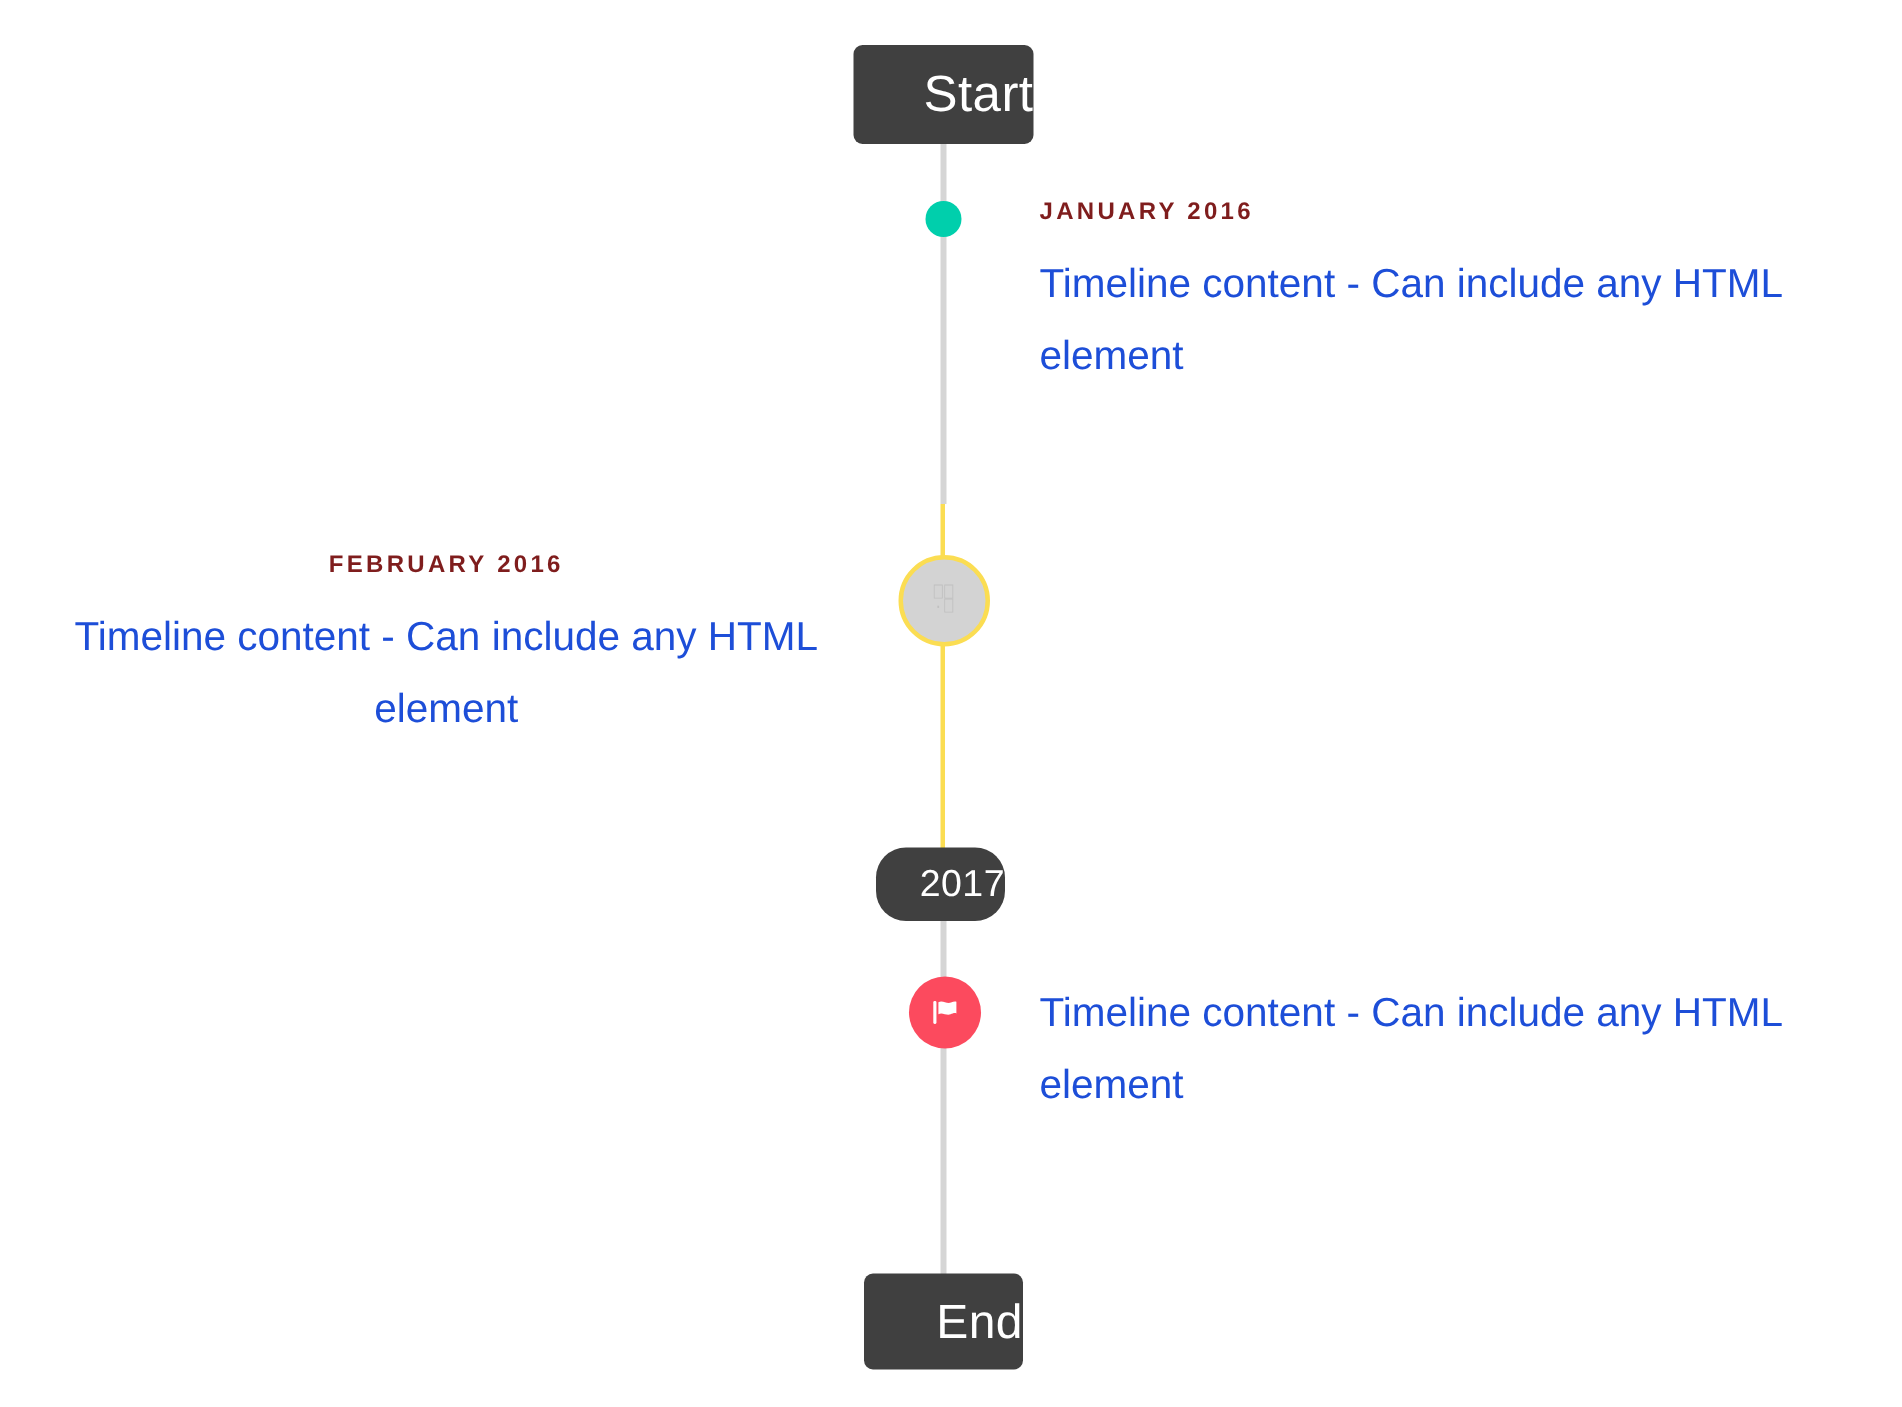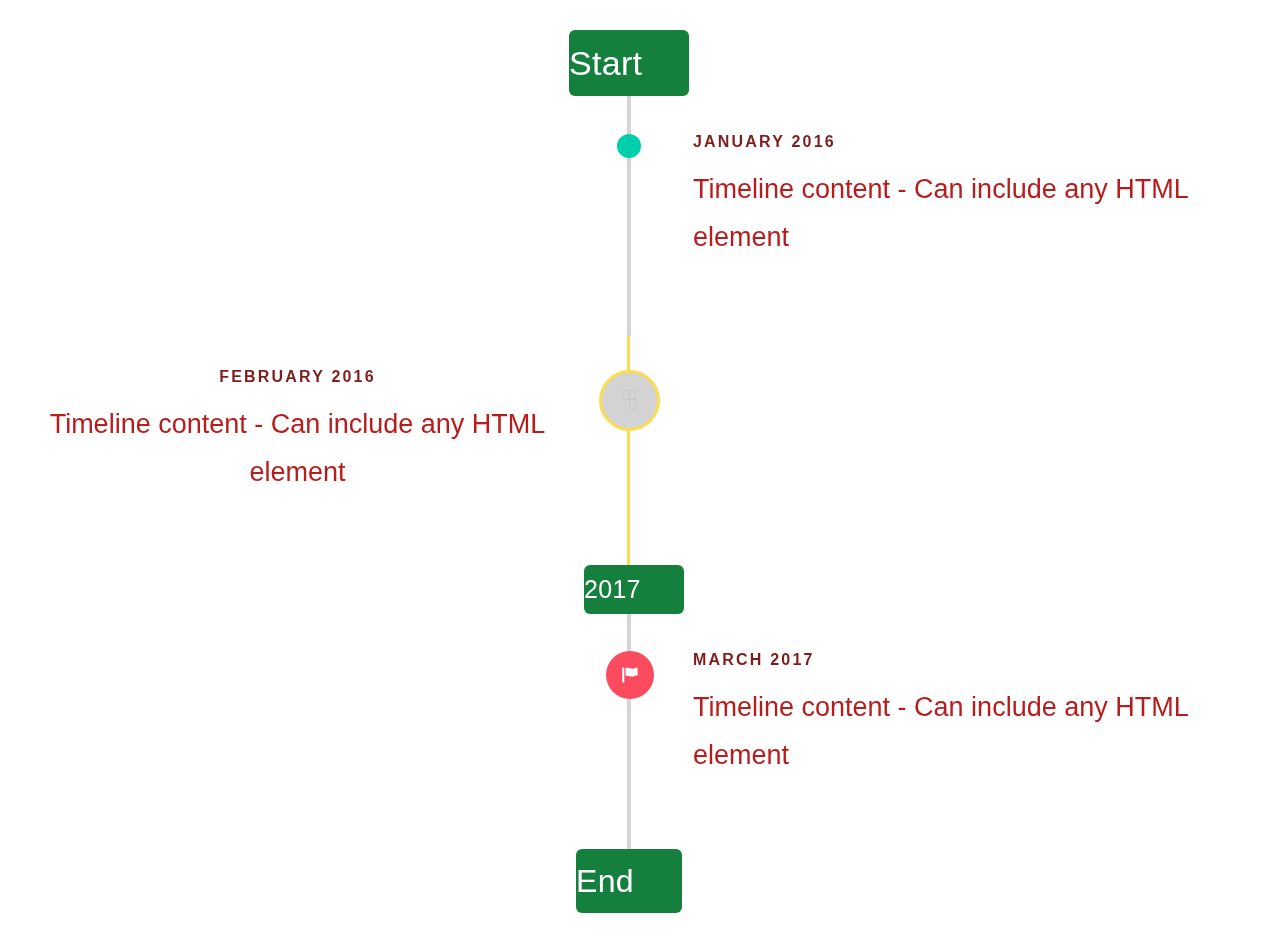--- a/index.html
+++ b/index.html
@@ -33,43 +33,44 @@
   }
   .rail.rail-yellow {
     left: 627px;
     width: 3px;
     background: #fbdd52;
   }
 
   
   .badge {
     position: absolute;
-    background: #15803d;
+    background: #404040;
     color: #ffffff;
     border-radius: 6px;
     display: flex;
     align-items: center;
-    justify-content: flex-start;
+    justify-content: flex-end;
     font-weight: 400;
     letter-spacing: 0.3px;
     user-select: none;
   }
   #badge-start {
     left: 569px;
     top: 30px;
     width: 120px;
     height: 66px;
     font-size: 34px;
   }
   #badge-year {
     left: 584px;
     top: 565px;
-    width: 100px;
+    width: 86px;
     height: 49px;
     font-size: 25px;
+    border-radius: 20px;
   }
   #badge-end {
     left: 576px;
     top: 849px;
     width: 106px;
     height: 64px;
     font-size: 32px;
   }
 
   
@@ -125,21 +126,21 @@
     font-size: 16px;
     font-weight: bold;
     letter-spacing: 2.2px;
     color: #7f1d1d;
     margin: 0 0 14px 0;
     text-transform: uppercase;
   }
   .entry-body {
     font-size: 27px;
     line-height: 1.78;
-    color: #b91c1c;
+    color: #1d4ed8;
     margin: 0;
     font-weight: 400;
   }
 
   #entry-january {
     left: 693px;
     top: 133px;
     width: 540px;
     text-align: left;
   }
@@ -201,21 +202,20 @@
                  C 17.4 4.8, 18.6 4.4, 19.6 4.8
                  L 19.6 12.6
                  C 18.4 12.1, 17.0 12.7, 15.7 13.2
                  C 13.0 14.3, 10.3 11.6, 7.6 13.1
                  Z" fill="#ffffff"></path>
       </svg>
     </span>
   </div>
 
   <div class="entry" id="entry-march">
-    <div class="entry-date">MARCH 2017</div>
     <div class="entry-body">Timeline content - Can include any HTML element</div>
   </div>
 
   <div class="badge" id="badge-end">
     <span>End</span>
   </div>
 
 </div>
 
 </body></html>

